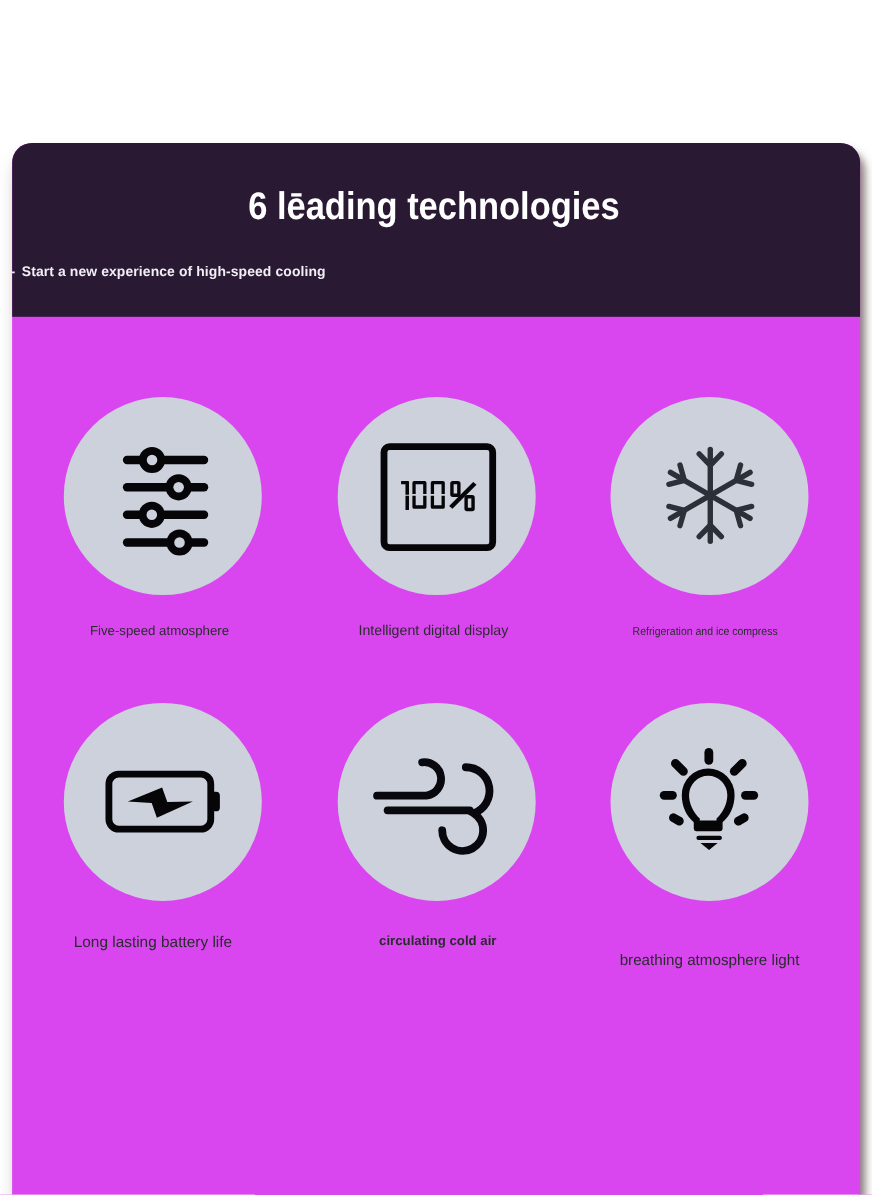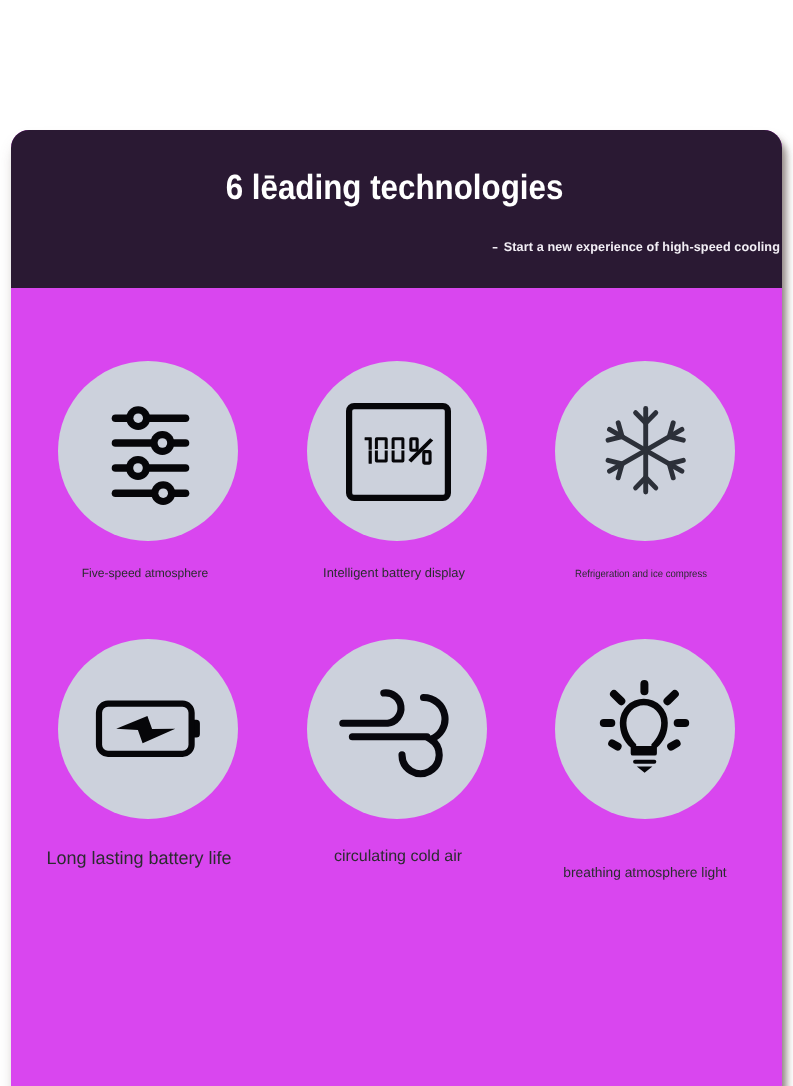--- a/index.html
+++ b/index.html
@@ -12,42 +12,42 @@
   .card{position:absolute;left:11px;top:130px;width:771px;height:1060px;
         border-radius:18px;background:#d946ef;overflow:hidden;
         box-shadow:5px 7px 7px -1px rgba(96,80,76,0.62), 2px 11px 16px -3px rgba(96,80,76,0.38);}
 
   .header{position:absolute;left:0;top:0;width:771px;height:158px;background:#2a1933;
           transform:translateZ(0);}
 
   .title{position:absolute;left:-2px;top:40px;width:771px;text-align:center;
          color:#ffffff;font-size:35px;font-weight:700;letter-spacing:0px;line-height:1;
          transform:scaleX(0.895);transform-origin:50% 0;}
-  .subtitle{position:absolute;left:-2px;top:111px;width:771px;text-align:right;
+  .subtitle{position:absolute;left:-2px;top:111px;width:771px;text-align:left;
          color:#f2eef5;font-size:12.65px;font-weight:700;letter-spacing:0.1px;line-height:1;}
 
   .sub-dash{display:inline-block;margin-right:6.5px;transform:scaleX(1.45);
             transform-origin:50% 50%;}
   .cell{position:absolute;width:220px;}
   .circle{position:absolute;left:20px;top:0;width:180px;height:180px;border-radius:50%;
           background:#ccd1dc;}
   .circle svg{position:absolute;left:0;top:0;display:block;}
   .lbl{position:absolute;left:0;width:220px;text-align:center;color:#2b2b2f;
        font-size:12px;line-height:1;white-space:nowrap;}
 
   
   .c0{left:27px;}  .c1{left:276px;} .c2{left:524px;}
   .r0{top:231px;} .r1{top:509px;}
   .r0 .lbl{top:206px;} .r1 .lbl{top:206px;}
 
   .lbl-1{font-size:12.05px;margin-top:0px;margin-left:-3px;}
   .lbl-2{font-size:12.9px;margin-top:0px;margin-left:-3px;}
   .lbl-3{font-size:10.4px;margin-top:3px;margin-left:-4px;transform:scaleX(0.917);transform-origin:50% 50%;}
-  .lbl-4{font-size:18px;margin-top:4px;margin-left:-9px;}
-  .lbl-5{font-size:16px;margin-top:4px;margin-left:1px;}
+  .lbl-4{font-size:14px;margin-top:4px;margin-left:-9px;}
+  .lbl-5{font-size:12px;margin-top:4px;margin-left:1px;font-weight:bold;}
   .lbl-6{font-size:13.8px;margin-top:21px;margin-left:0px;}
 </style>
 </head>
 <body>
 
 <div class="page">
   <div class="card">
 
     <div class="header">
       <div class="title">6 lēading technologies</div>
@@ -99,21 +99,21 @@
             <path d="M84.6 89.6 h3.0 v8.8 h6.8 v-8.8 h3.0 v10.2 q0 1.7 -1.7 1.7 h-9.4 q-1.7 0 -1.7 -1.7 z"></path>
 
             <path d="M102.3 78.6 q0 -2.4 2.4 -2.4 h4.6 q2.4 0 2.4 2.4 v9.8 q0 2.4 -2.4 2.4 h-4.6 q-2.4 0 -2.4 -2.4 z
                      M105.4 79.3 v8.4 h3.2 v-8.4 z"></path>
             <path d="M115.2 91.5 q0 -2.4 2.4 -2.4 h4.6 q2.4 0 2.4 2.4 v9.8 q0 2.4 -2.4 2.4 h-4.6 q-2.4 0 -2.4 -2.4 z
                      M118.3 92.2 v8.4 h3.2 v-8.4 z"></path>
             <path d="M123.2 77.2 l3.0 2.4 l-21.9 21.8 l-3.0 -2.5 z"></path>
           </g>
         </svg>
       </div>
-      <div class="lbl lbl-2">Intelligent battery display</div>
+      <div class="lbl lbl-2">Intelligent digital display</div>
     </div>
 
     <div class="cell c2 r0">
       <div class="circle">
         <svg width="180" height="180" viewBox="0 0 180 180">
           <g transform="translate(90.7,89.3)" stroke="#2c3039" stroke-width="4.9" stroke-linecap="round" stroke-linejoin="round" fill="none">
             <g id="flakeArm">
               <path d="M0 0 L0 -41.8"></path>
               <path d="M-10.1 -37.6 L0 -27.2 L10.1 -37.6"></path>
             </g>

